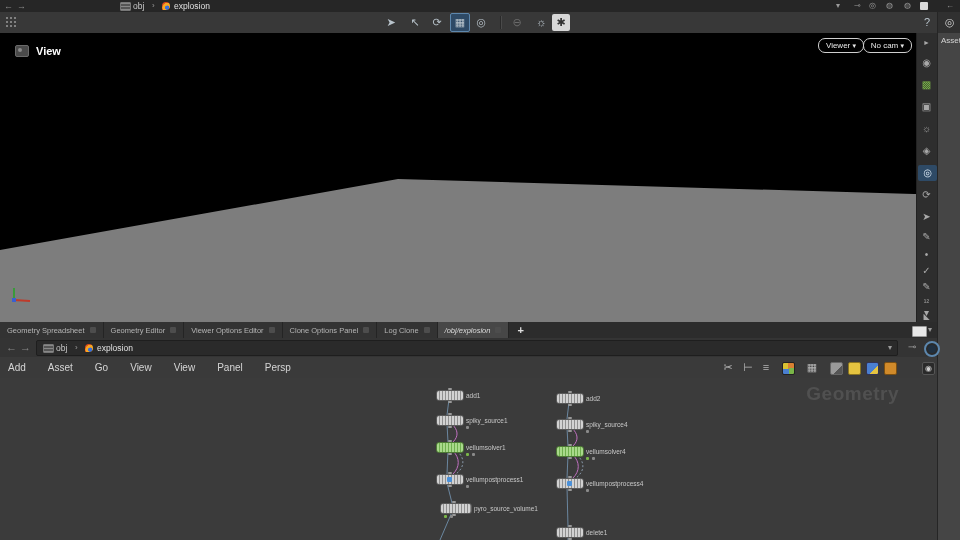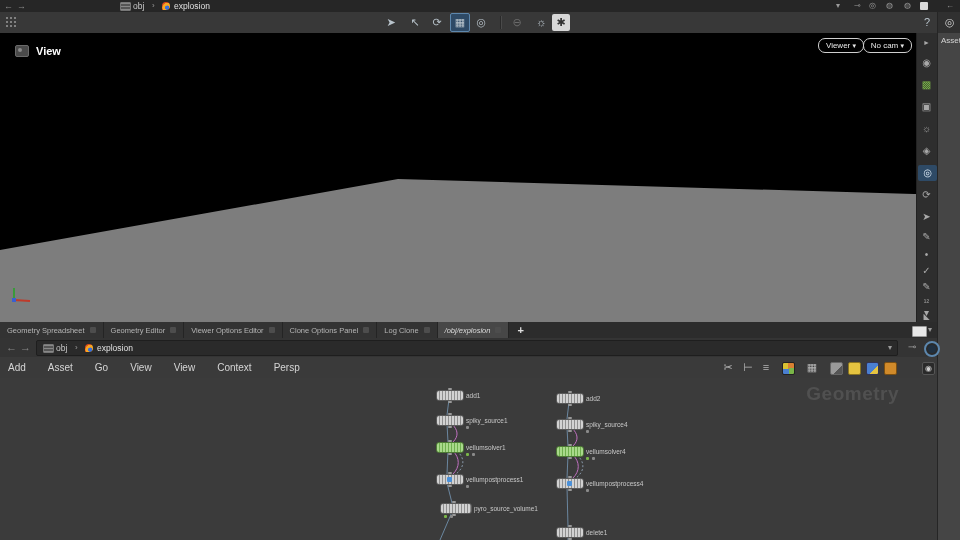--- a/index.html
+++ b/index.html
@@ -221,21 +221,21 @@
   <span class="abs tiny-glyph" style="left:908px;top:3px;font-size:10px;">⊸</span>
   <span class="abs target-icon" style="left:924px;top:3px;"></span>
 </div>
 
 <div class="row abs" id="menubar">
   <span class="menu-item" style="padding-left:8px;">Add</span>
   <span class="menu-item">Asset</span>
   <span class="menu-item">Go</span>
   <span class="menu-item">View</span>
   <span class="menu-item">View</span>
-  <span class="menu-item">Context</span>
+  <span class="menu-item">Panel</span>
   <span class="menu-item">Persp</span>
   <span class="abs mb-icon" style="left:720px;">✂</span>
   <span class="abs mb-icon" style="left:740px;">⊢</span>
   <span class="abs mb-icon" style="left:758px;">≡</span>
   <span class="abs sq sq-colorgrid" style="left:782px;top:5px;"></span>
   <span class="abs mb-icon" style="left:804px;">▦</span>
   <span class="abs sq sq-img" style="left:830px;top:5px;"></span>
   <span class="abs sq sq-note" style="left:848px;top:5px;"></span>
   <span class="abs sq sq-imgblue" style="left:866px;top:5px;"></span>
   <span class="abs sq sq-box" style="left:884px;top:5px;"></span>

